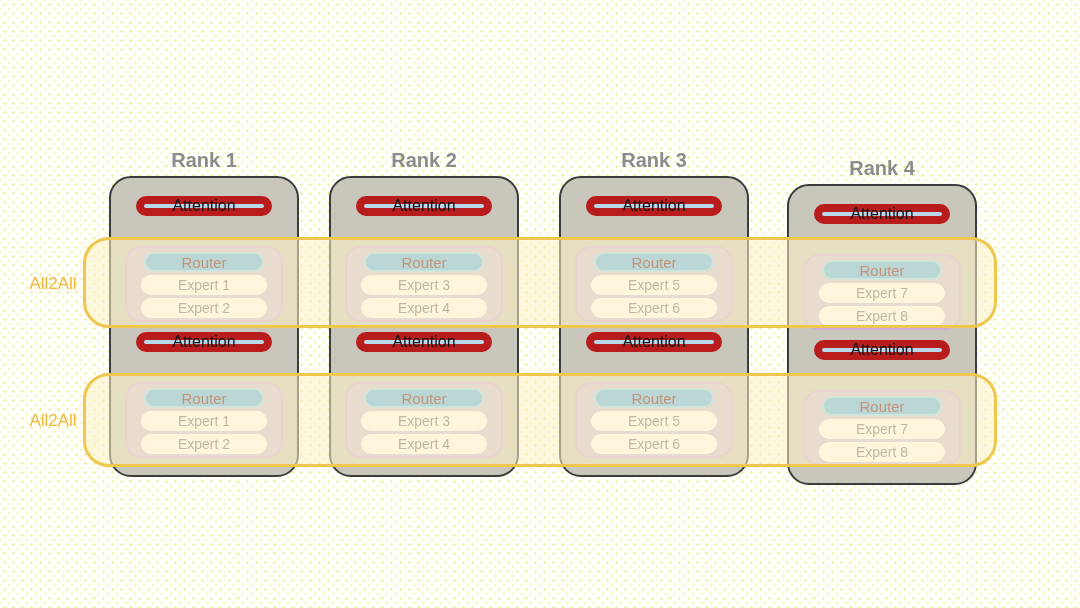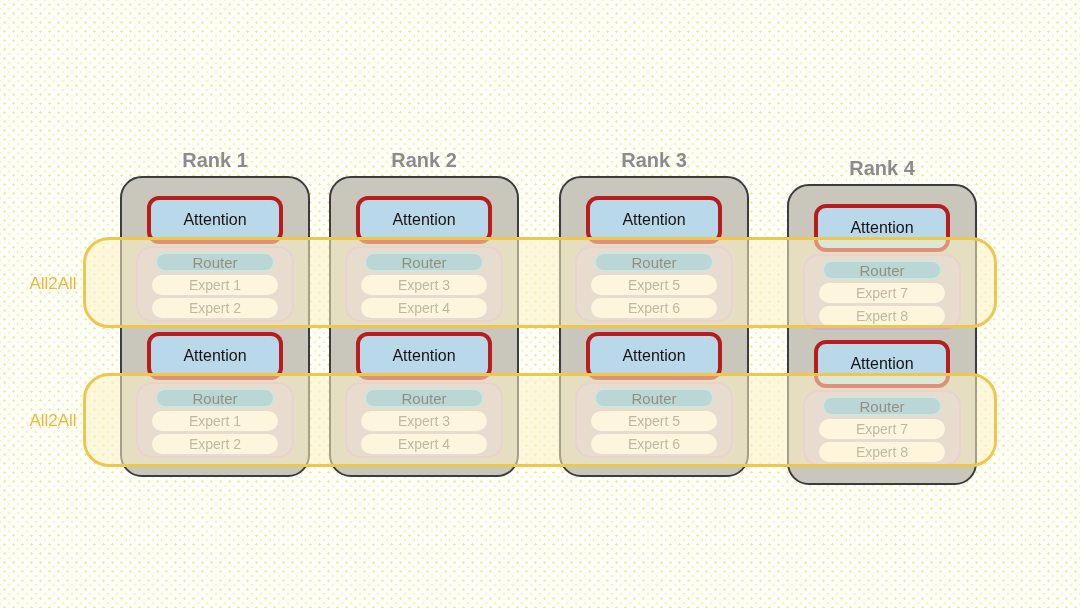--- a/index.html
+++ b/index.html
@@ -53,23 +53,23 @@
   .rank-box{
     position:absolute;top:28px;left:0;
     width:190px;height:301px;
     background:#c9c6bc;
     border:2px solid #3c3c3c;
     border-radius:22px;
     box-sizing:border-box;
     z-index:1;
   }
   .attn{
-    position:absolute;left:25px;right:25px;height:48px;
+    position:absolute;left:25px;right:25px;height:20px;
     background:#b9d9eb;
-    border:4px solid #b91c1c;
+    border:8px solid #b91c1c;
     border-radius:12px;
     box-sizing:border-box;
     display:flex;align-items:center;justify-content:center;
     font-size:16px;color:#141414;
     z-index:3;
   }
   .attn1{top:18px;}
   .attn2{top:154px;}
   .moe{
     position:absolute;left:14px;right:14px;height:76px;
@@ -84,21 +84,21 @@
   .moe1{top:68px;}
   .moe2{top:204px;}
   .router{
     height:20px;flex:0 0 20px;
     margin:0 3px;
     background:#6db5e8;
     border:2px solid #9bd6f5;
     border-radius:12px;
     box-sizing:border-box;
     display:flex;align-items:center;justify-content:center;
-    font-size:15px;color:#0f172a;
+    font-size:15px;color:#7f1d1d;
   }
   .expert{
     height:20px;flex:0 0 20px;
     background:#fefbfb;
     border-radius:11px;
     display:flex;align-items:center;justify-content:center;
     font-size:14px;color:#737373;
   }
 </style>
 </head>
@@ -106,21 +106,21 @@
 
 <div class="canvas">
 
   <div class="band band1"></div>
   <div class="band band2"></div>
 
   <div class="all2all all2all1">All2All</div>
   <div class="all2all all2all2">All2All</div>
 
   <div id="ranks-root">
-  <div class="rank" style="left: 120px;">
+  <div class="rank" style="left: 109px;">
     <div class="rank-label">Rank 1</div>
     <div class="rank-box">
       <div class="attn attn1">Attention</div>
       <div class="moe moe1">
         <div class="router">Router</div>
         <div class="expert">Expert 1</div>
         <div class="expert">Expert 2</div>
       </div>
       <div class="attn attn2">Attention</div>
       <div class="moe moe2">

